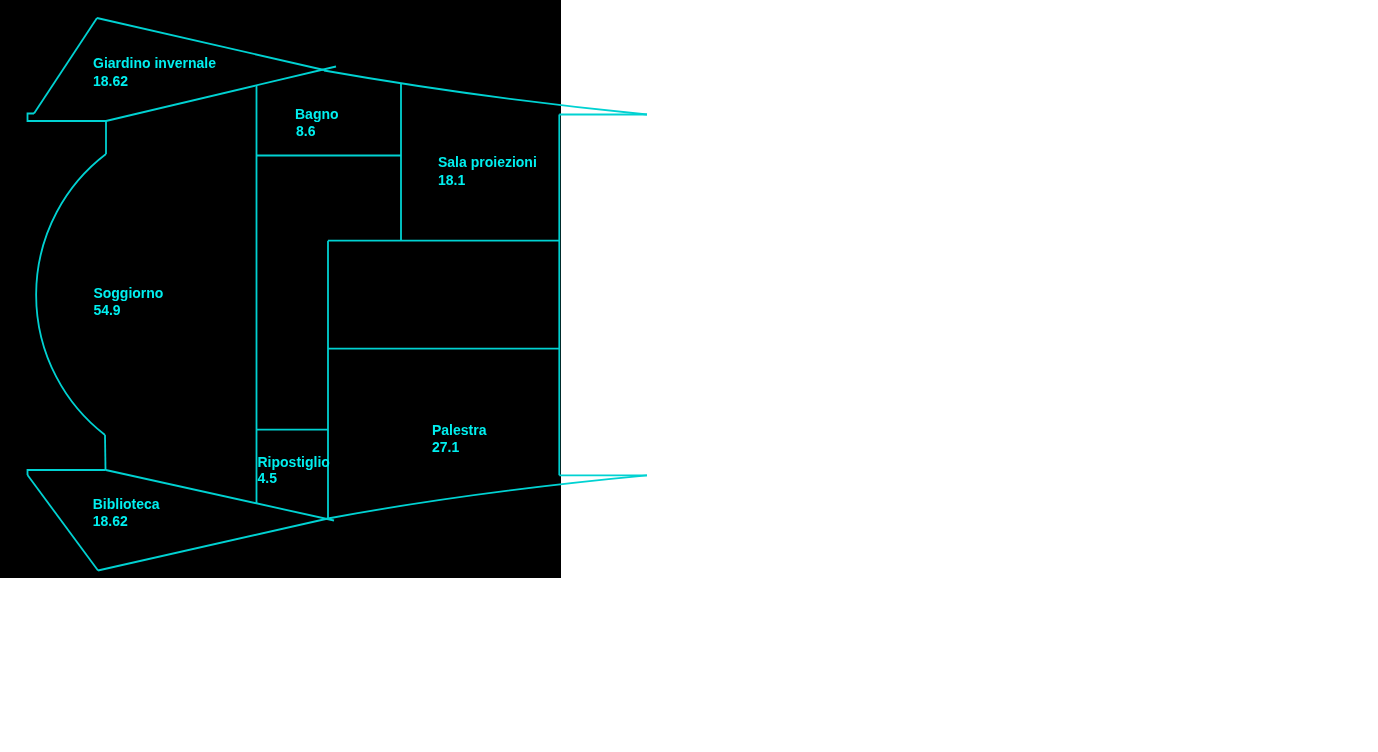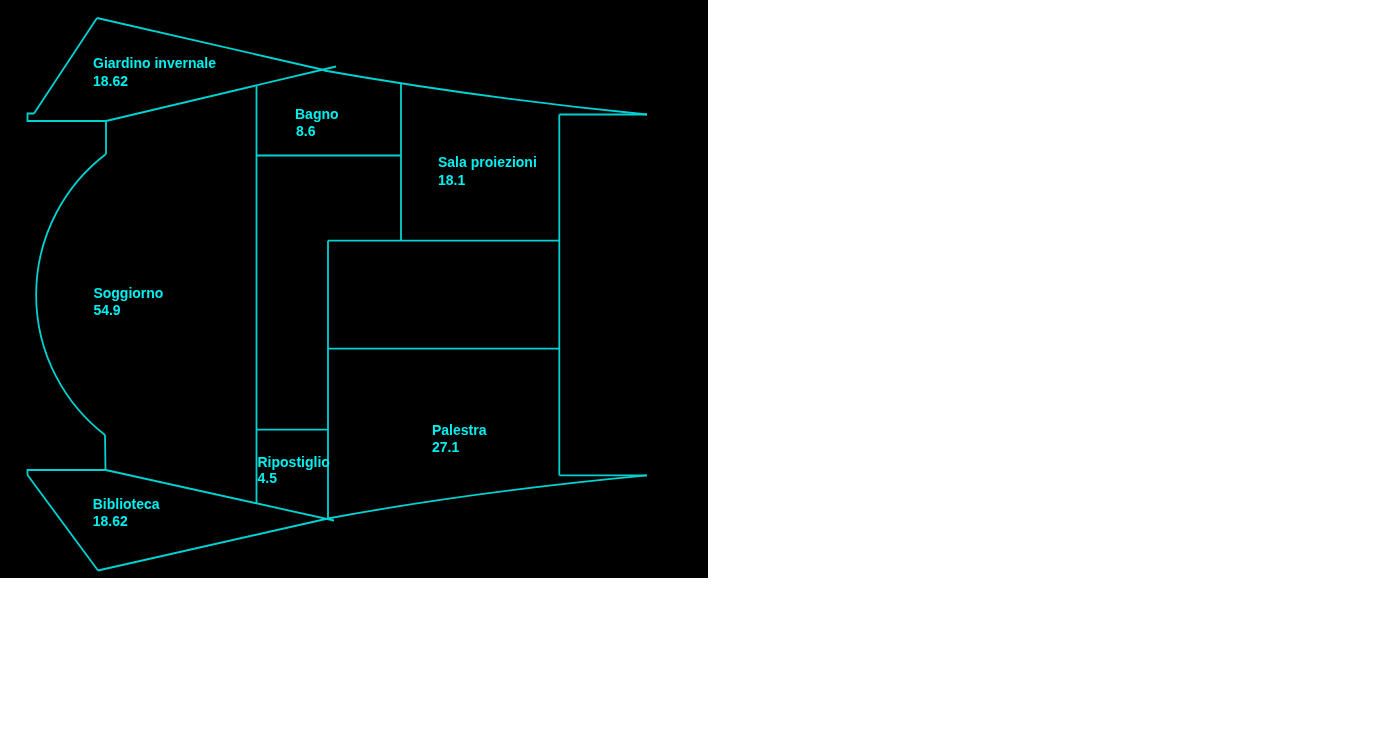--- a/index.html
+++ b/index.html
@@ -1,15 +1,15 @@
 <!DOCTYPE html>
 <html><head><meta charset="utf-8">
 <style>
 html,body{margin:0;padding:0;background:#ffffff;width:1378px;height:752px;overflow:hidden}
-#cad{position:absolute;left:0;top:0;width:708px;height:578px;background:#000000}
+#cad{position:absolute;left:0;top:0;width:561px;height:578px;background:#000000}
 text{font-family:"Liberation Sans",sans-serif;font-size:14px;font-weight:bold;fill:#00efef}
 .w{stroke:#00d2d2;stroke-width:1.8;fill:none;stroke-linecap:butt}
 </style></head><body>
 
 <div id="cad">
 <svg width="667" height="578" viewBox="0 0 667 578">
 
 <polyline class="w" points="97,18 324,70"></polyline>
 
 <polyline class="w" points="97,18 34,113.5"></polyline>

